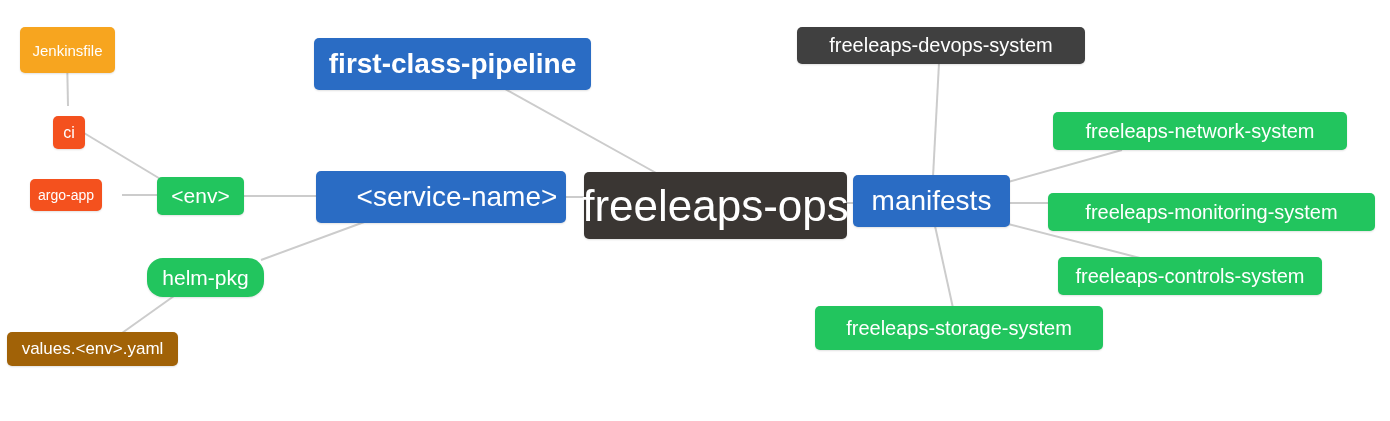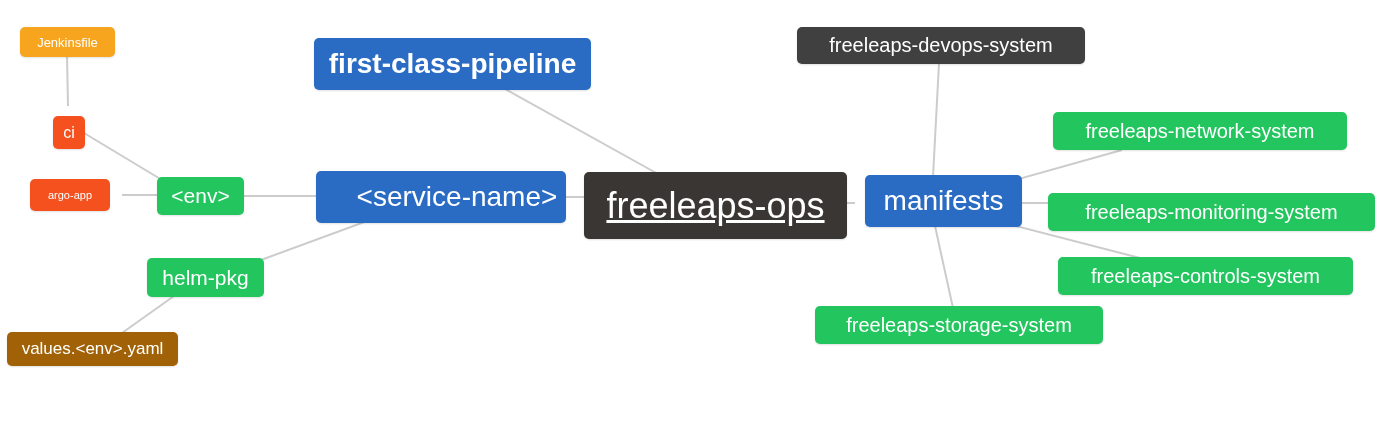--- a/index.html
+++ b/index.html
@@ -33,35 +33,35 @@
     align-items: center;
     justify-content: center;
     color: #ffffff;
     border-radius: 5px;
     white-space: nowrap;
     cursor: pointer;
     box-shadow: 0 1px 2px rgba(0,0,0,0.12);
     user-select: none;
   }
   
-  .n-jenkinsfile            { left: 20px;   top: 27px;  width: 95px;  height: 30px; font-size: 13px; }
+  .n-jenkinsfile            { left: 20px;   top: 27px;  width: 95px;  height: 46px; font-size: 15px; }
   .n-ci                     { left: 53px;   top: 116px; width: 32px;  height: 33px; font-size: 16px; }
-  .n-argo-app               { left: 30px;   top: 179px; width: 80px;  height: 32px; font-size: 11px; }
+  .n-argo-app               { left: 30px;   top: 179px; width: 72px;  height: 32px; font-size: 14px; }
   .n-env                    { left: 157px;  top: 177px; width: 87px;  height: 38px; font-size: 21px; }
-  .n-helm-pkg               { left: 147px;  top: 258px; width: 117px; height: 39px; font-size: 21px; }
+  .n-helm-pkg               { left: 147px;  top: 258px; width: 117px; height: 39px; font-size: 21px; border-radius: 16px; }
   .n-values-env-yaml        { left: 7px;    top: 332px; width: 171px; height: 34px; font-size: 17px; }
   .n-first-class-pipeline   { left: 314px;  top: 38px;  width: 277px; height: 52px; font-size: 28px; }
   .n-service-name           { left: 316px;  top: 171px; width: 250px; height: 52px; font-size: 28px; padding-left: 32px; }
-  .n-freeleaps-ops          { left: 584px;  top: 172px; width: 263px; height: 67px; font-size: 36px; text-decoration: underline; }
+  .n-freeleaps-ops          { left: 584px;  top: 172px; width: 263px; height: 67px; font-size: 44px; }
   .n-manifests              { left: 853px;  top: 175px; width: 157px; height: 52px; font-size: 28px; }
   .n-freeleaps-devops-system     { left: 797px;  top: 27px;  width: 288px; height: 37px; font-size: 20px; }
   .n-freeleaps-network-system    { left: 1053px; top: 112px; width: 294px; height: 38px; font-size: 20px; }
   .n-freeleaps-monitoring-system { left: 1048px; top: 185px; width: 327px; height: 38px; font-size: 20px; margin-top: 8px; }
-  .n-freeleaps-controls-system   { left: 1058px; top: 257px; width: 295px; height: 38px; font-size: 20px; }
-  .n-freeleaps-storage-system    { left: 815px;  top: 306px; width: 288px; height: 38px; font-size: 20px; }
+  .n-freeleaps-controls-system   { left: 1058px; top: 257px; width: 264px; height: 38px; font-size: 20px; }
+  .n-freeleaps-storage-system    { left: 815px;  top: 306px; width: 288px; height: 44px; font-size: 20px; }
 </style>
 </head>
 <body>
 
 <div class="canvas">
 
   <svg class="edges" viewBox="0 0 1390 421" xmlns="http://www.w3.org/2000/svg">
     <line class="edge" x1="67" y1="55" x2="68" y2="106" stroke="#cccccc"></line>
     <line class="edge" x1="84" y1="133" x2="172" y2="186" stroke="#cccccc"></line>
     <line class="edge" x1="122" y1="195" x2="160" y2="195" stroke="#cccccc"></line>
@@ -80,20 +80,20 @@
 
   <div class="node n-jenkinsfile" style="background-color: rgb(247, 165, 31); color: rgb(255, 255, 255);">Jenkinsfile</div>
   <div class="node n-ci" style="background-color: rgb(244, 81, 30); color: rgb(255, 255, 255);">ci</div>
   <div class="node n-argo-app" style="background-color: rgb(244, 81, 30); color: rgb(255, 255, 255);">argo-app</div>
   <div class="node n-env" style="background-color: rgb(34, 197, 94); color: rgb(255, 255, 255);">&lt;env&gt;</div>
   <div class="node n-helm-pkg" style="background-color: rgb(34, 197, 94); color: rgb(255, 255, 255);">helm-pkg</div>
   <div class="node n-values-env-yaml" style="background-color: #a16207; color: rgb(255, 255, 255);">values.&lt;env&gt;.yaml</div>
   <div class="node n-first-class-pipeline" style="background-color: rgb(42, 108, 196); color: rgb(255, 255, 255); font-weight: bold;">first-class-pipeline</div>
   <div class="node n-service-name" style="background-color: rgb(42, 108, 196); color: rgb(255, 255, 255);">&lt;service-name&gt;</div>
   <div class="node n-freeleaps-ops" style="background-color: rgb(58, 54, 51); color: rgb(255, 255, 255);">freeleaps-ops</div>
-  <div class="node n-manifests" style="background-color: rgb(42, 108, 196); color: rgb(255, 255, 255); margin-left: 12px;">manifests</div>
+  <div class="node n-manifests" style="background-color: rgb(42, 108, 196); color: rgb(255, 255, 255);">manifests</div>
   <div class="node n-freeleaps-devops-system" style="background-color: #404040; color: rgb(255, 255, 255);">freeleaps-devops-system</div>
   <div class="node n-freeleaps-network-system" style="background-color: rgb(34, 197, 94); color: rgb(255, 255, 255);">freeleaps-network-system</div>
   <div class="node n-freeleaps-monitoring-system" style="background-color: rgb(34, 197, 94); color: rgb(255, 255, 255);">freeleaps-monitoring-system</div>
   <div class="node n-freeleaps-controls-system" style="background-color: rgb(34, 197, 94); color: rgb(255, 255, 255);">freeleaps-controls-system</div>
   <div class="node n-freeleaps-storage-system" style="background-color: rgb(34, 197, 94); color: rgb(255, 255, 255);">freeleaps-storage-system</div>
 
 </div>
 
 </body></html>

